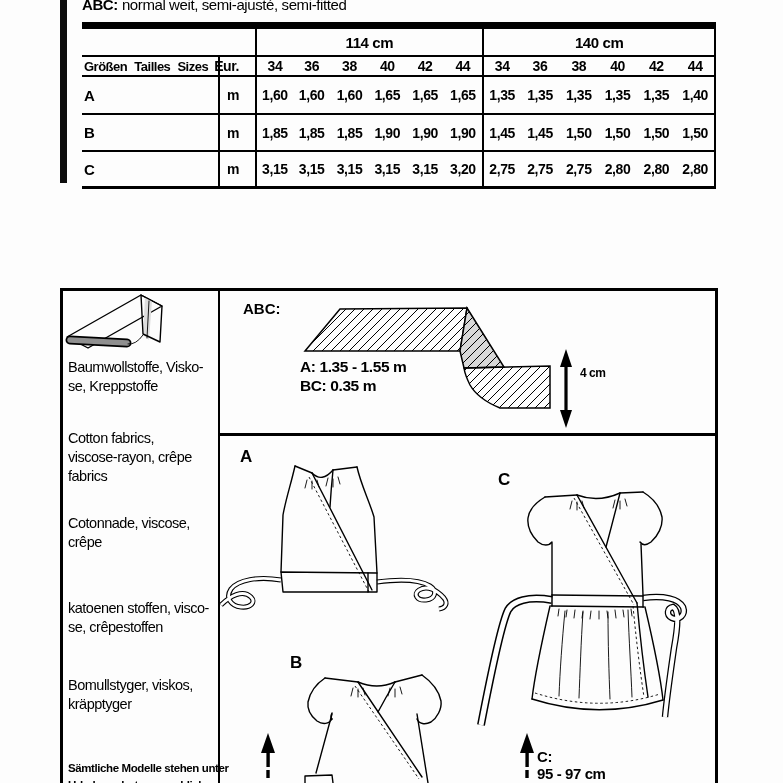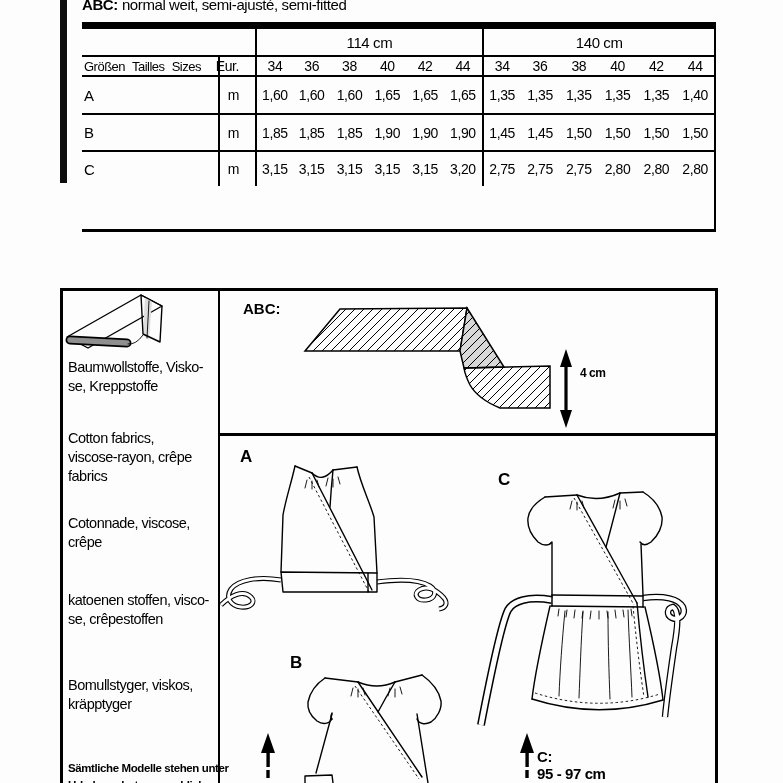--- a/index.html
+++ b/index.html
@@ -13,26 +13,26 @@
 
   
   #fitline{left:82px;top:-4px;font-size:15px;letter-spacing:-0.4px;white-space:nowrap;}
   #fitline .pre{font-weight:bold;margin-right:4px;}
 
   
   #edgebar{left:60px;top:0;width:7px;height:183px;background:#0d0d0d;}
 
   
   #ftable{
-    left:82px;top:22px;width:634px;height:210px;box-sizing:border-box;
+    left:82px;top:22px;width:634px;height:167px;box-sizing:border-box;
     border-top:7px solid #000;border-right:2px solid #000;border-bottom:3px solid #000;
     display:grid;
     grid-template-columns:136px 37px repeat(6,37.8px) repeat(6,38.8px);
     grid-template-rows:28px 20px 38px 37px 34px;
-    font-weight:normal;
+    font-weight:bold;
   }
   .tc{display:flex;align-items:center;justify-content:center;
       border-bottom:2px solid #000;font-size:14px;letter-spacing:-0.4px;white-space:nowrap;}
   .sp2{grid-column:span 2}.sp6{grid-column:span 6}
   .bl{border-left:2px solid #000}
   .nb{border-bottom:none}
   .tl{justify-content:flex-start;padding-left:2px}
   .tr{justify-content:flex-end;padding-right:16px}
   .fs15{font-size:15px}
   .fs13{font-size:13px;word-spacing:4px;letter-spacing:-0.5px}
@@ -149,21 +149,21 @@
     </div>
     <div class="abs fabtxt" style="top:138px">
       <div>Cotton fabrics,</div>
       <div>viscose-rayon, crêpe</div>
       <div>fabrics</div>
     </div>
     <div class="abs fabtxt" style="top:223px">
       <div>Cotonnade, viscose,</div>
       <div>crêpe</div>
     </div>
-    <div class="abs fabtxt" style="top:300px">
+    <div class="abs fabtxt" style="top:308px">
       <div>katoenen stoffen, visco-</div>
       <div>se, crêpestoffen</div>
     </div>
     <div class="abs fabtxt" style="top:385px">
       <div>Bomullstyger, viskos,</div>
       <div>kräpptyger</div>
     </div>
     <div class="abs" id="copytxt">
       <div>Sämtliche Modelle stehen unter</div>
       <div>Urheberschutz, gewerbliches</div>
@@ -185,20 +185,24 @@
       <polygon points="247,17 284,76 244,77 240,60" fill="url(#hatch)" stroke="none"></polygon>
 
       <path d="M244,77 L330,75 L330,117 L280,117 Q258,108 250,94 Q245,84 244,77 Z" fill="url(#hatch)" stroke="#000" stroke-width="1.5"></path>
 
       <g>
         <polygon points="346,58 340,76 352,76" fill="#000"></polygon>
         <rect x="344.4" y="75" width="3.2" height="45" fill="#000"></rect>
         <polygon points="346,137 340,119 352,119" fill="#000"></polygon>
       </g>
     </svg>
+    <div class="abs b" id="stripmeas">
+      <div>A: 1.35 - 1.55 m</div>
+      <div>BC: 0.35 m</div>
+    </div>
     <div class="abs b" id="fourcm">4 cm</div>
   </div>
 
   <div class="abs" id="garmsec">
     <div class="abs glabel" id="lblA">A</div>
     <div class="abs glabel" id="lblB">B</div>
     <div class="abs glabel" id="lblC">C</div>
     <div class="abs" id="clen">
       <div>C:</div>
       <div>95 - 97 cm</div>

